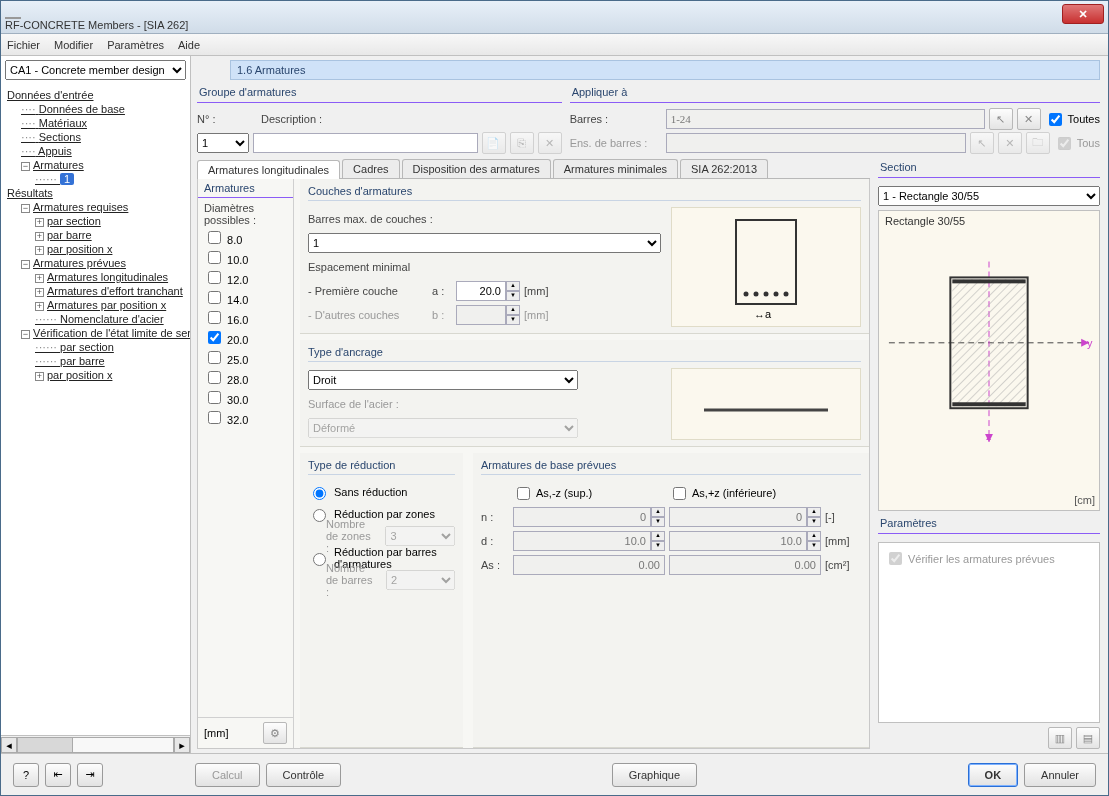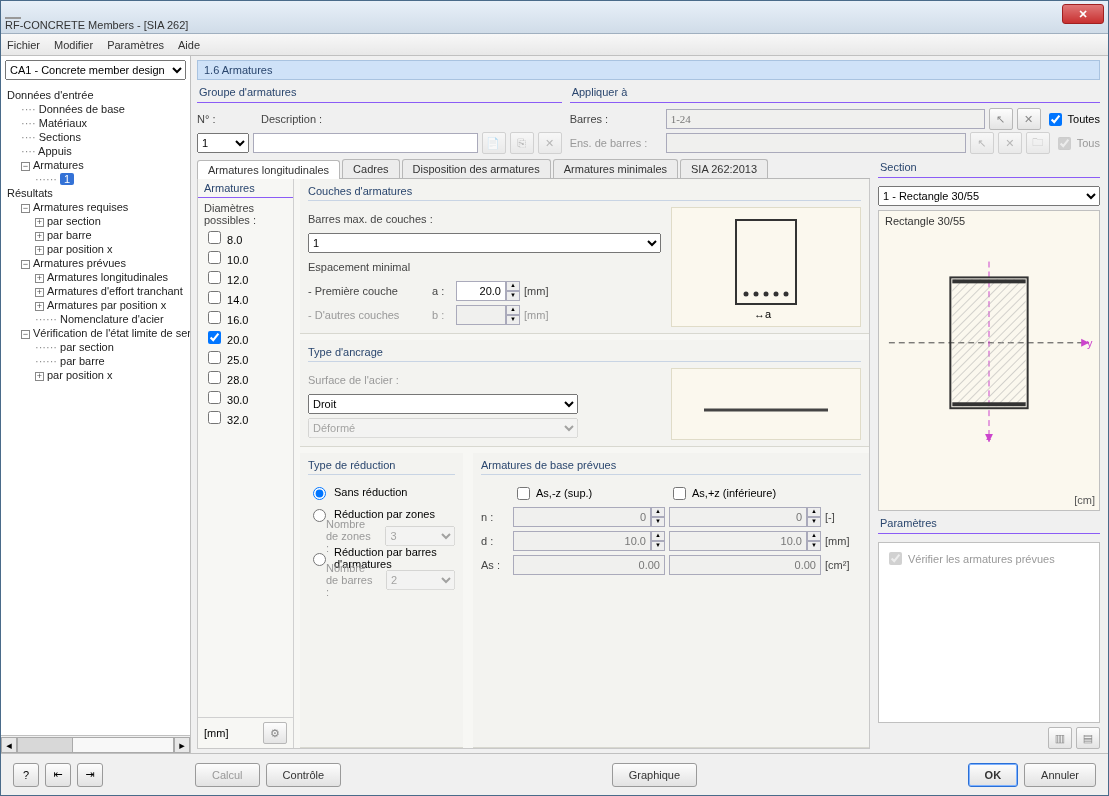--- a/index.html
+++ b/index.html
@@ -9,33 +9,33 @@
 .titlebar .icon { width: 16px; height: 16px; background: #d0d0d0; border: 1px solid #999; margin-right: 6px; }
 .titlebar .title { color: #333; }
 .titlebar .close { position: absolute; right: 4px; top: 3px; width: 42px; height: 20px; background: linear-gradient(#e07878, #c83030); border: 1px solid #a02020; border-radius: 3px; color: #fff; display: flex; align-items: center; justify-content: center; font-weight: bold; }
 .menubar { height: 22px; background: linear-gradient(#f8f8f8, #e8e8e8); border-bottom: 1px solid #c0c0c0; display: flex; align-items: center; padding: 0 6px; gap: 14px; }
 .menubar span { color: #333; cursor: default; }
 .content-row { flex: 1; display: flex; min-height: 0; }
 .left-col { width: 190px; display: flex; flex-direction: column; border-right: 1px solid #c0c0c0; background: #fff; }
 .combo { height: 22px; margin: 4px; }
 .combo select, select.sel { width: 100%; height: 20px; font-size: 11px; }
 .tree { flex: 1; overflow: auto; padding: 2px 0; background: #fff; }
-.tree-item { white-space: nowrap; padding: 1px 20px; color: #222; cursor: default; }
+.tree-item { white-space: nowrap; padding: 1px 20px; color: #222; cursor: default; text-decoration: underline; }
 .tree-item.l0 { padding-left: 6px; }
 .tree-item.l1 { padding-left: 20px; }
 .tree-item.l2 { padding-left: 34px; }
 .tree-item .pm { display: inline-block; width: 9px; height: 9px; border: 1px solid #888; text-align: center; line-height: 7px; font-size: 9px; margin-right: 3px; background: #fff; color: #555; }
 .tree-item .dots { color: #888; }
 .tree-item.sel-badge .badge { display: inline-block; background: #3472d6; color: #fff; padding: 0 4px; border-radius: 2px; }
 .hscroll { height: 18px; border-top: 1px solid #c0c0c0; display: flex; align-items: center; background: #f0f0f0; }
 .hscroll .arrow { width: 16px; height: 16px; border: 1px solid #aaa; background: #e8e8e8; text-align: center; line-height: 14px; }
 .hscroll .track { flex: 1; height: 16px; border: 1px solid #aaa; background: #f8f8f8; position: relative; }
 .hscroll .thumb { position: absolute; left: 0; top: 0; height: 100%; width: 55px; background: #d8d8d8; border-right: 1px solid #aaa; }
 .right-col { flex: 1; display: flex; flex-direction: column; padding: 4px 8px 4px 6px; min-width: 0; }
-.page-header { height: 20px; background: #cfe2f8; border: 1px solid #a9c3e0; display: flex; align-items: center; padding: 0 6px; color: #2a466e; font-weight: 500; }
+.page-header { height: 20px; background: #cfe2f8; border: 1px solid #a9c3e0; display: flex; align-items: center; padding: 0 6px; color: #2a466e; font-weight: 500; margin-left: 33px; }
 .page-body { flex: 1; display: flex; flex-direction: column; gap: 4px; padding-top: 4px; min-height: 0; }
 .row-top { display: flex; gap: 8px; }
 .group { border: none; }
 .group-title { color: #2a466e; padding: 2px 0 4px 2px; border-bottom: 1px solid #8b5cf6; margin-bottom: 4px; }
 .grp-armgroup { flex: 1.1; }
 .grp-apply { flex: 1.6; }
 .form-row { display: flex; align-items: center; gap: 4px; height: 24px; }
 .lbl { color: #444; }
 .lbl.disabled { color: #999; }
 input.txt { height: 20px; border: 1px solid #aab; padding: 0 4px; background: #fff; }
@@ -263,24 +263,24 @@
                         </svg>
                     </div>
                   </div>
                 </div>
 
                 <div class="panel">
                   <div class="ptitle">Type d'ancrage</div>
                   <div class="panel-row">
                     <div style="flex:1">
                       <div class="form-row">
+                          <select class="sel" style="width:270px"><option>Droit</option></select>
+                        </div>
+                      <div class="form-row">
                           <span class="lbl disabled">Surface de l'acier :</span>
-                        </div>
-                      <div class="form-row">
-                          <select class="sel" style="width:270px"><option>Droit</option></select>
                         </div>
                       <div class="form-row">
                           <select class="sel" style="width:270px" disabled=""><option>Déformé</option></select>
                         </div>
                     </div>
                     <div class="diag">
                       <svg width="160" height="60">
                           <line x1="18" y1="36" x2="142" y2="36" stroke="#444" stroke-width="3"></line>
                         </svg>
                     </div>

